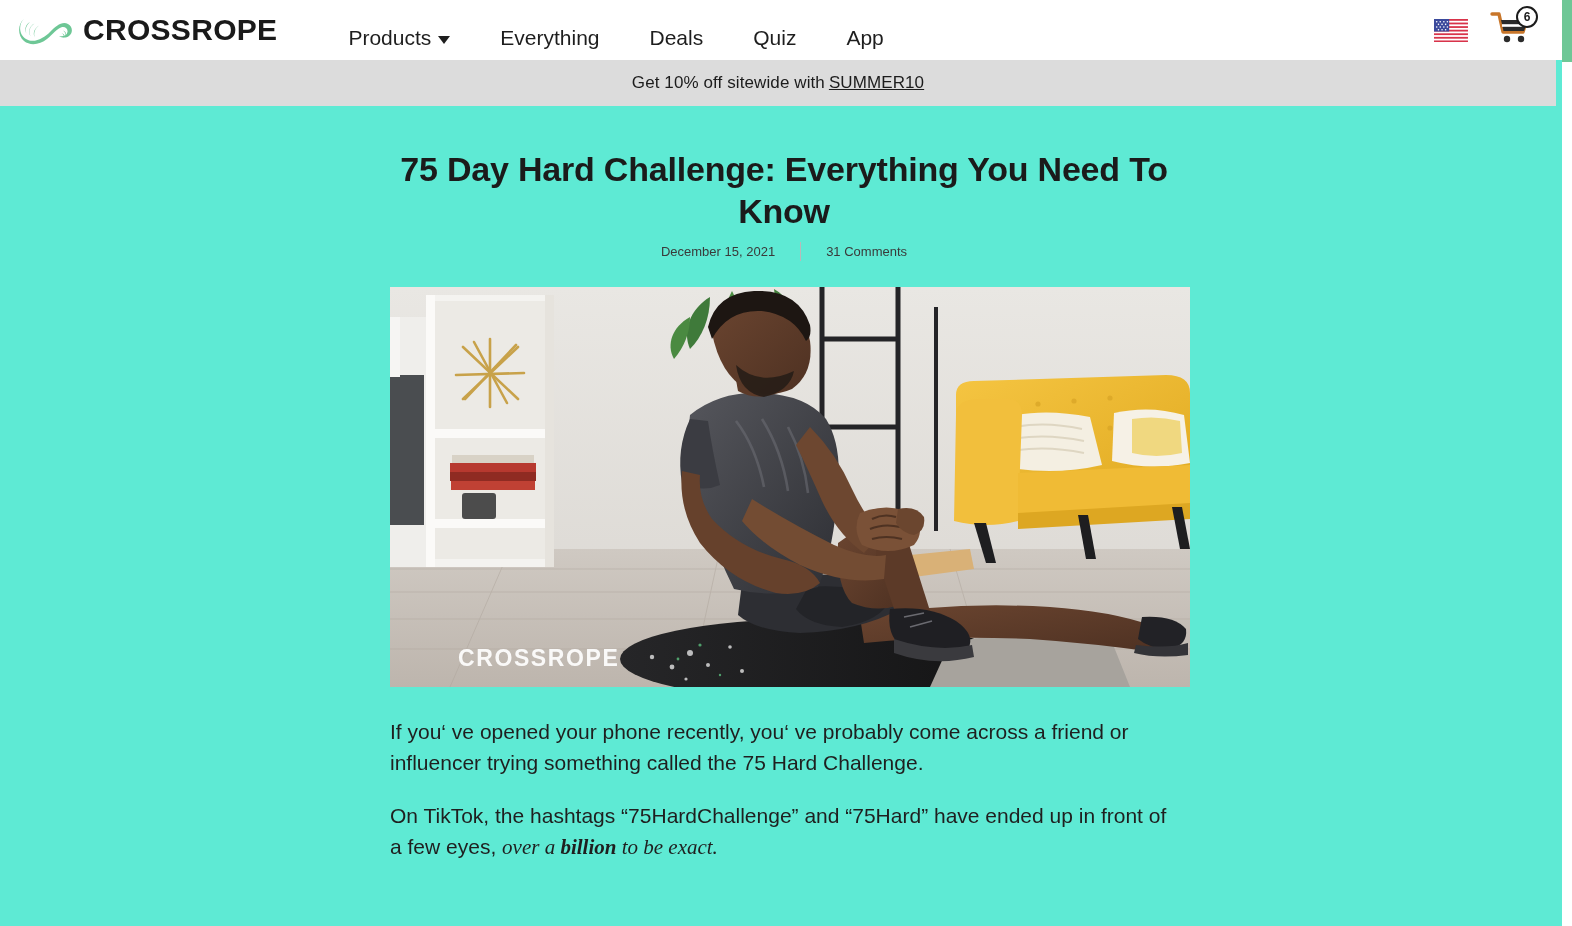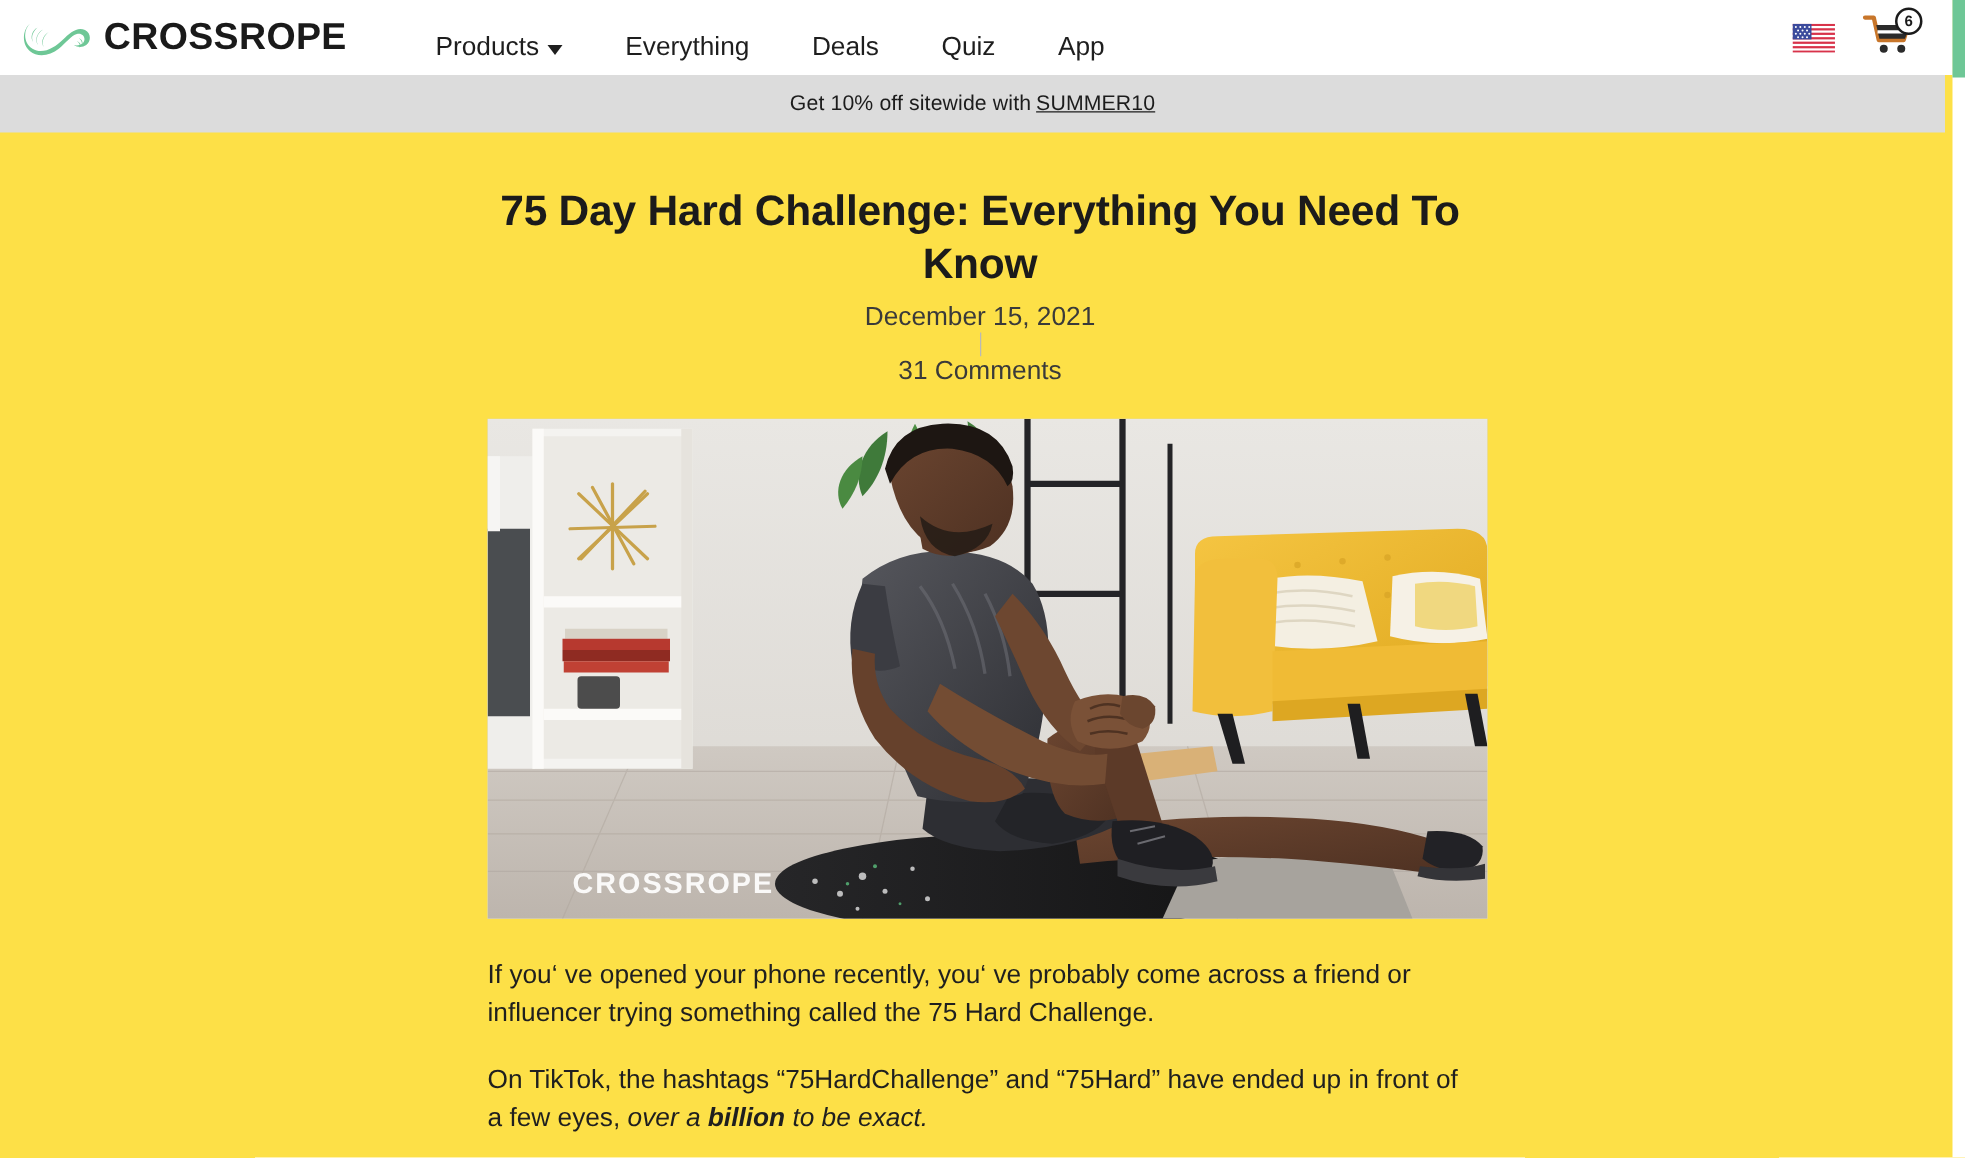--- a/index.html
+++ b/index.html
@@ -12,21 +12,21 @@
     font-family: "Liberation Sans", sans-serif;
     -webkit-font-smoothing: antialiased;
   }
 
   
   .page {
     position: relative;
     width: 1572px;
     height: 926px;
     overflow: hidden;
-    background: #fde047;
+    background: #5eead4;
   }
 
   
   .scrollbar-track {
     position: absolute;
     top: 0; right: 0;
     width: 10px;
     height: 926px;
     background: #ffffff;
     z-index: 60;
@@ -164,24 +164,23 @@
     color: #1b1b1b;
     text-align: center;
     margin: 0 0 10px 0;
     letter-spacing: -0.2px;
   }
   .post-meta {
     display: flex;
     align-items: center;
     justify-content: center;
     gap: 0;
-    font-size: 21px;
+    font-size: 13px;
     color: #3a3a3a;
     margin-bottom: 26px;
-    flex-direction: column;
   }
   .post-meta .sep {
     display: inline-block;
     width: 1px;
     height: 19px;
     background: #b9b9b9;
     margin: 0 25px;
   }
 
   
@@ -219,21 +218,21 @@
     line-height: 1.47;
     color: #1f1f1f;
     margin: 0 0 22px 0;
   }
   .body-copy p.lead { font-weight: 700; }
   .body-copy a.inline-link {
     color: #1f7a8c;
     text-decoration: underline;
     font-weight: 700;
   }
-  .body-copy em { font-style: italic; }
+  .body-copy em { font-style: italic; font-family: Liberation Serif, serif; }
   .body-copy em b { font-weight: 700; font-style: italic; }
 </style>
 </head>
 <body>
 
 <div class="page">
 
   <header class="header">
 
     <a class="brand" href="#">

